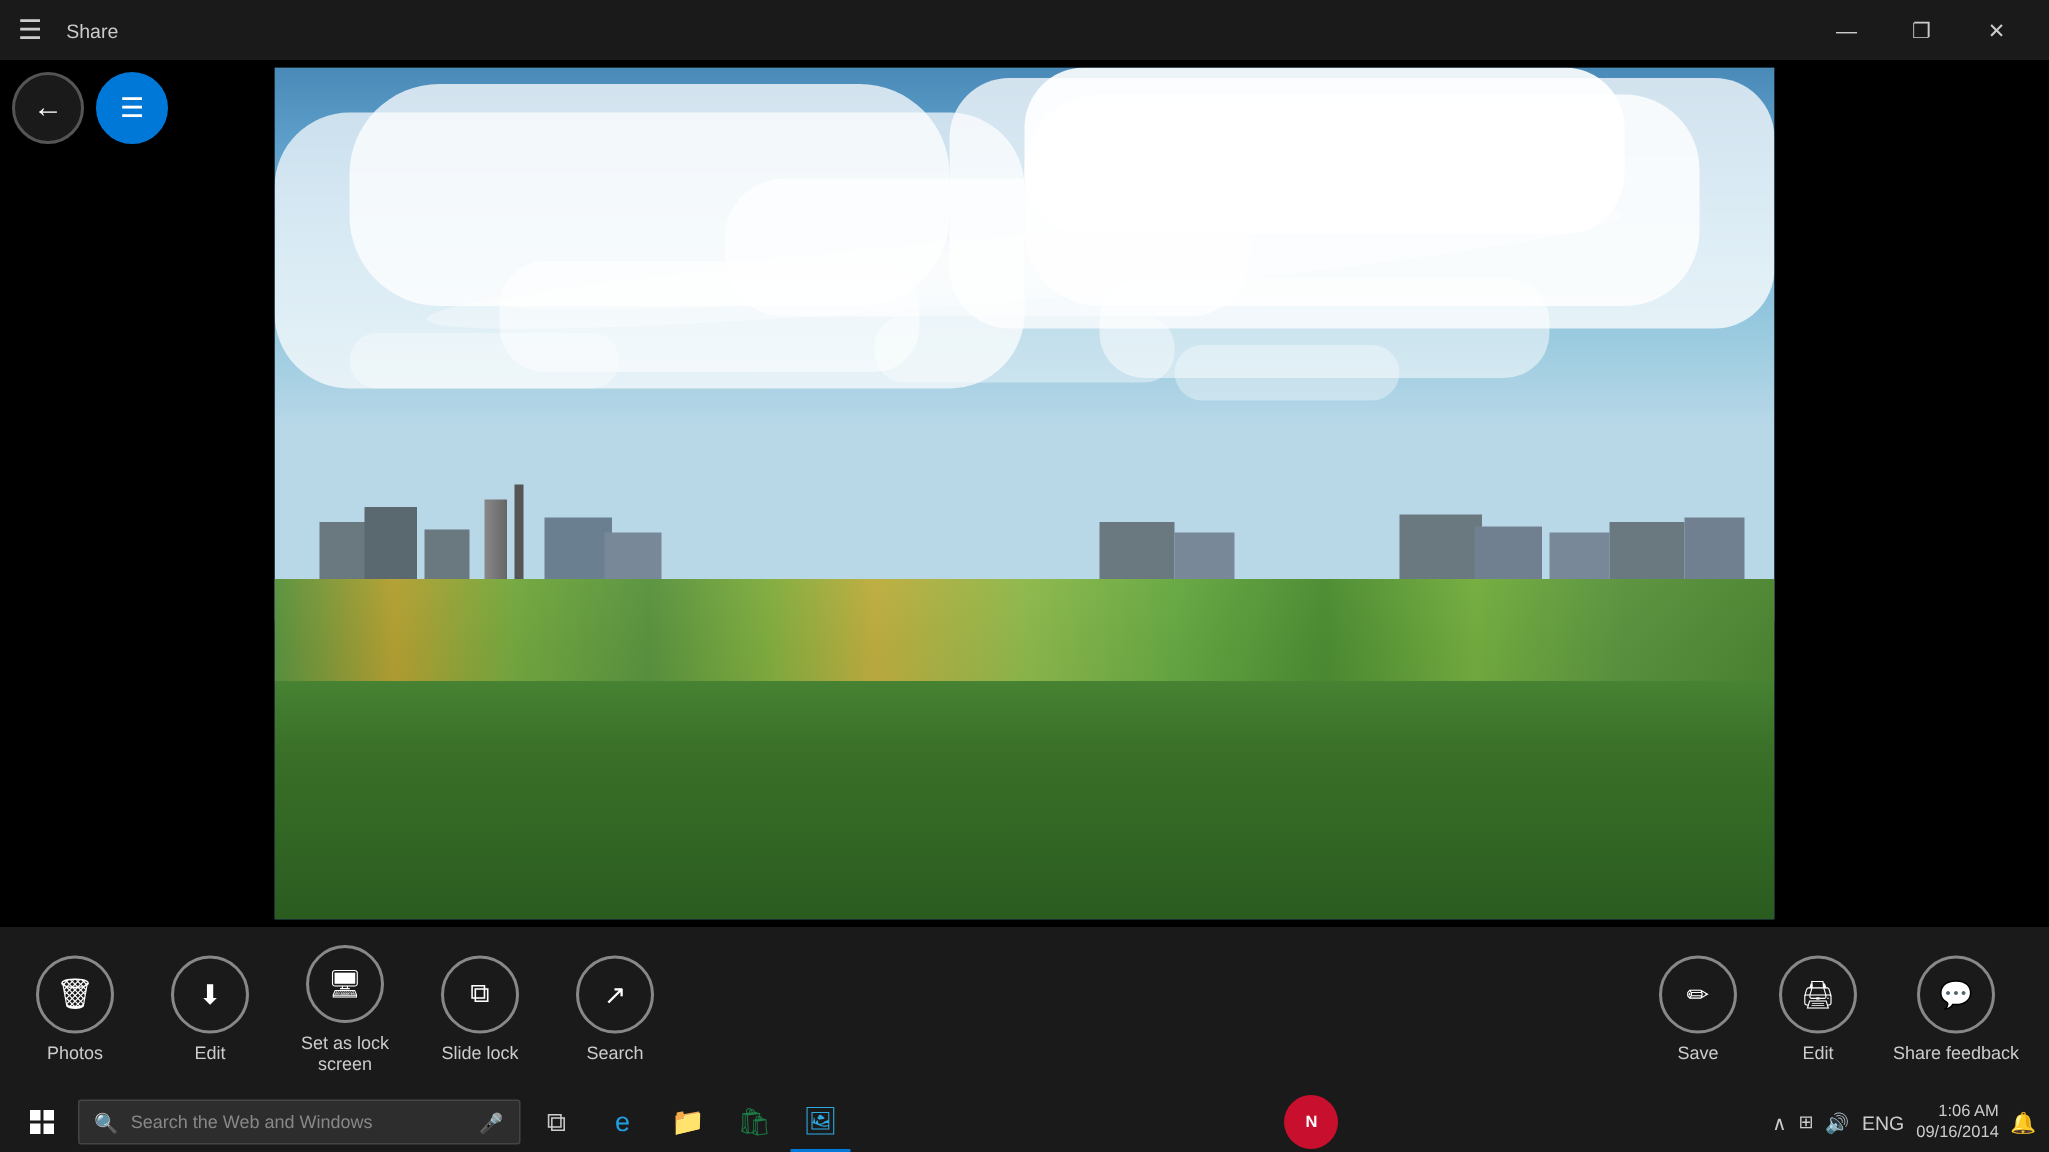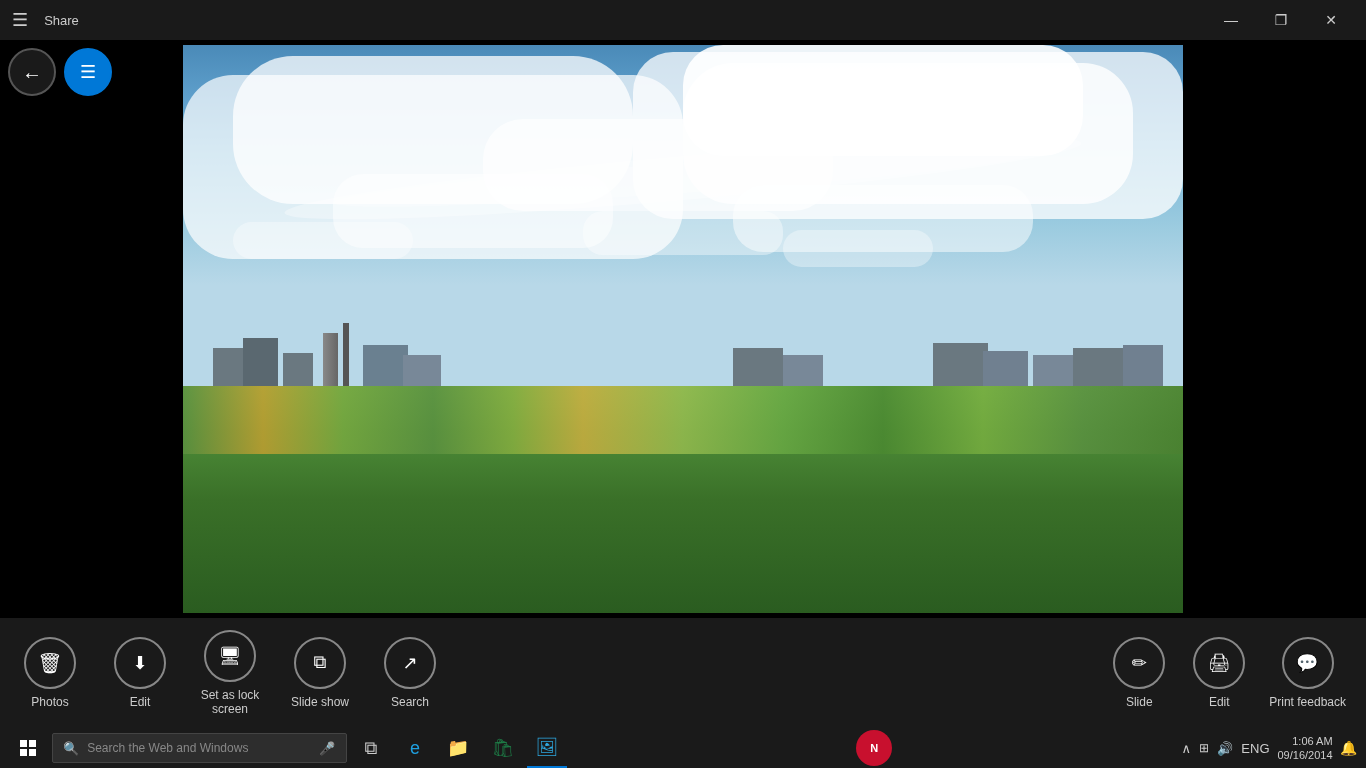--- a/index.html
+++ b/index.html
@@ -390,52 +390,52 @@
         <span style="font-size:18px;">🖥</span>
       </div>
       <span class="toolbar-label" style="white-space:pre-line;">Set as lock
 screen</span>
     </div>
 
     <div class="toolbar-item">
       <div class="toolbar-icon-circle">
         <span style="font-size:18px;">⧉</span>
       </div>
-      <span class="toolbar-label">Slide show</span>
+      <span class="toolbar-label">Slide lock</span>
     </div>
 
     <div class="toolbar-item">
       <div class="toolbar-icon-circle">
         <span style="font-size:18px;">↗</span>
       </div>
       <span class="toolbar-label">Search</span>
     </div>
   </div>
 
   <div id="toolbar-right">
 
     <div class="toolbar-item">
       <div class="toolbar-icon-circle">
         <span style="font-size:18px;">✏</span>
       </div>
-      <span class="toolbar-label">Slide</span>
+      <span class="toolbar-label">Save</span>
     </div>
 
     <div class="toolbar-item">
       <div class="toolbar-icon-circle">
         <span style="font-size:18px;">🖨</span>
       </div>
       <span class="toolbar-label">Edit</span>
     </div>
 
     <div class="toolbar-item">
       <div class="toolbar-icon-circle">
         <span style="font-size:18px;">💬</span>
       </div>
-      <span class="toolbar-label">Print feedback</span>
+      <span class="toolbar-label">Share feedback</span>
     </div>
   </div>
 </div>
 
 <div id="taskbar">
 
   <div id="start-btn">
     <div class="win-logo">
       <span></span>
         <span></span>

